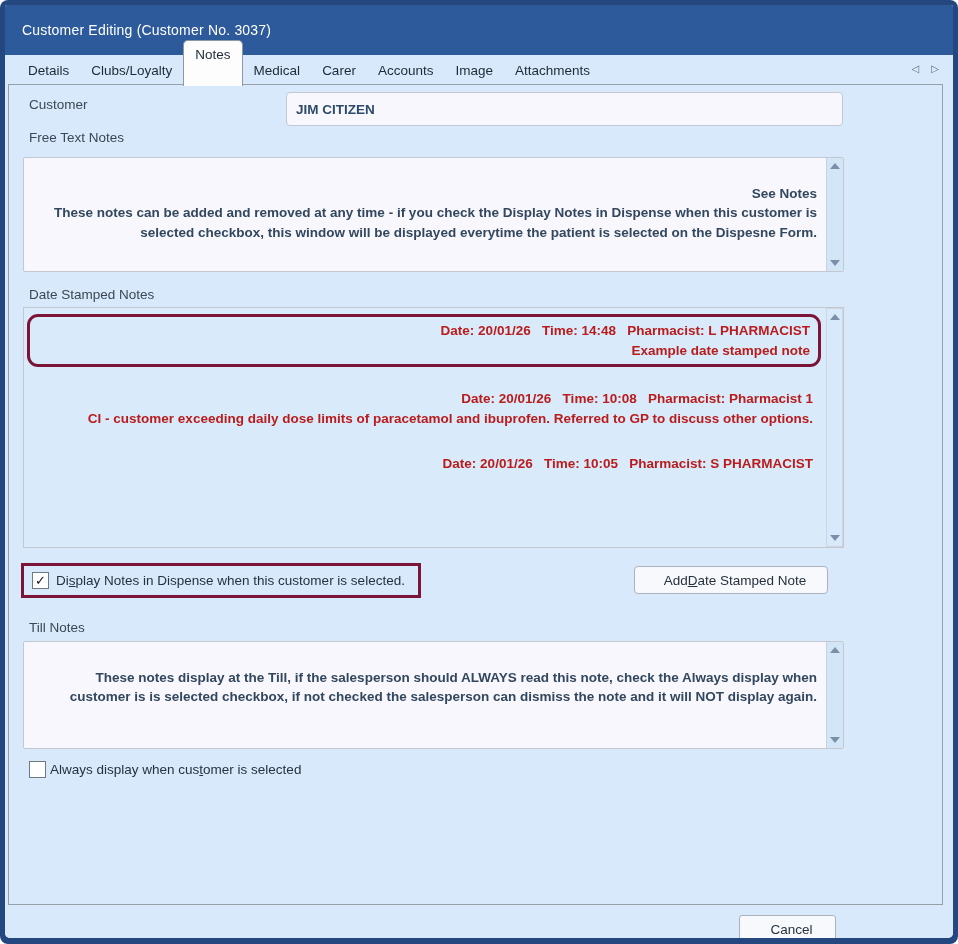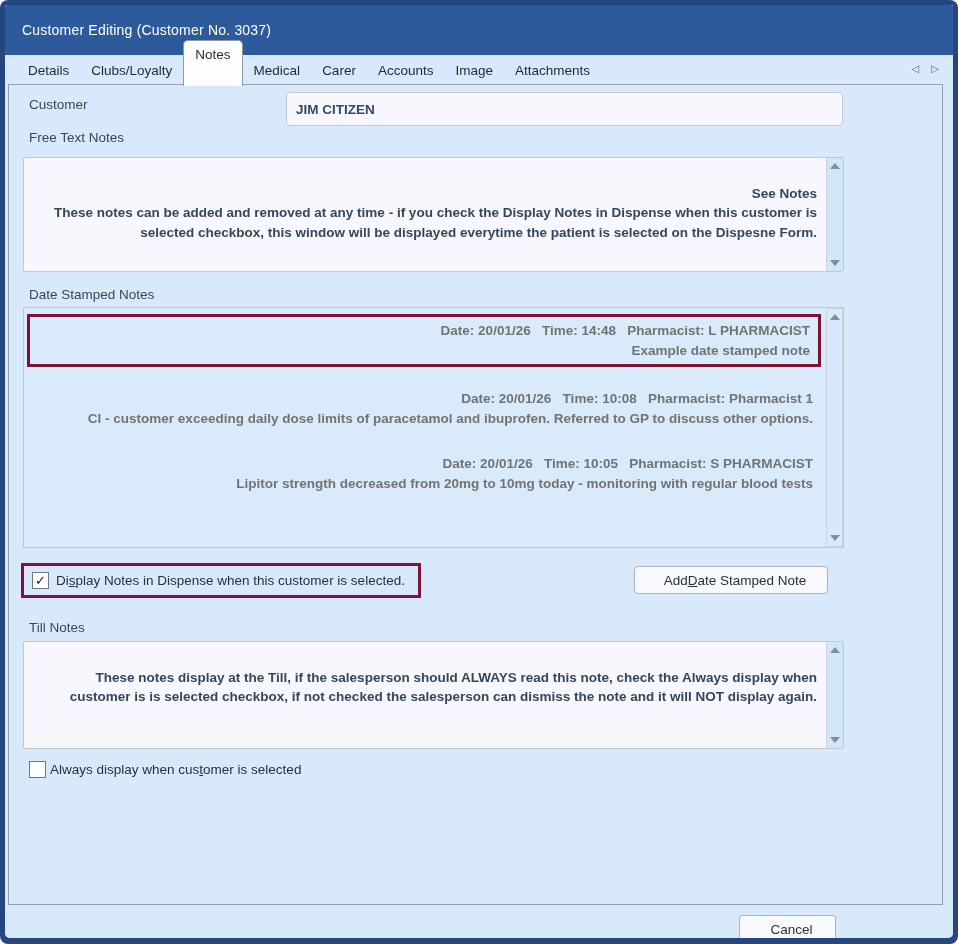--- a/index.html
+++ b/index.html
@@ -78,21 +78,21 @@
     background: #d9eafa; border: 1px solid #c3c8d0; overflow: hidden;
   }
   .dsn-scroll {
     position: absolute; right: 0; top: 0; bottom: 0; width: 17px;
     background: #d7e9fb; border: 1px solid #cfd5dc;
     display: flex; flex-direction: column; justify-content: space-between;
     align-items: center; padding: 5px 0;
   }
   .note {
     margin: 6px 22px 18px 3px; padding: 4px 8px;
-    font-size: 13.5px; font-weight: 600; color: #737373; line-height: 1.45;
+    font-size: 13.5px; font-weight: 600; color: #b91c1c; line-height: 1.45; border-radius: 11px;
   }
   .note.highlighted { border: 3px solid #7c1437; }
   .note .note-header { white-space: pre; }
   .note .note-text { white-space: pre-wrap; }
 
   
   .cb {
     flex: none; width: 17px; height: 17px; background: #ffffff;
     border: 1px solid #6f7780; display: flex; align-items: center;
     justify-content: center; font-size: 13px; color: #141414; line-height: 1;
@@ -174,21 +174,20 @@
           <div class="note highlighted">
             <div class="note-header">Date: 20/01/26   Time: 14:48   Pharmacist: L PHARMACIST</div>
             <div class="note-text">Example date stamped note</div>
           </div>
           <div class="note">
             <div class="note-header">Date: 20/01/26   Time: 10:08   Pharmacist: Pharmacist 1</div>
             <div class="note-text">CI - customer exceeding daily dose limits of paracetamol and ibuprofen. Referred to GP to discuss other options.</div>
           </div>
           <div class="note">
             <div class="note-header">Date: 20/01/26   Time: 10:05   Pharmacist: S PHARMACIST</div>
-            <div class="note-text">Lipitor strength decreased from 20mg to 10mg today - monitoring with regular blood tests</div>
           </div>
           <div class="dsn-scroll">
             <div class="arr-up"></div>
             <div class="arr-down"></div>
           </div>
         </div>
 
         <div class="display-cb-box">
           <div class="cb checked">
             <span>✓</span>

